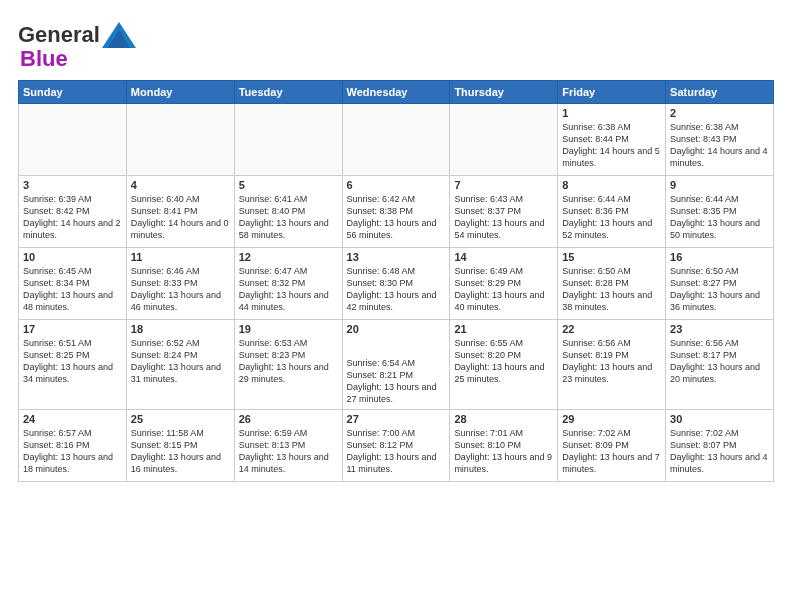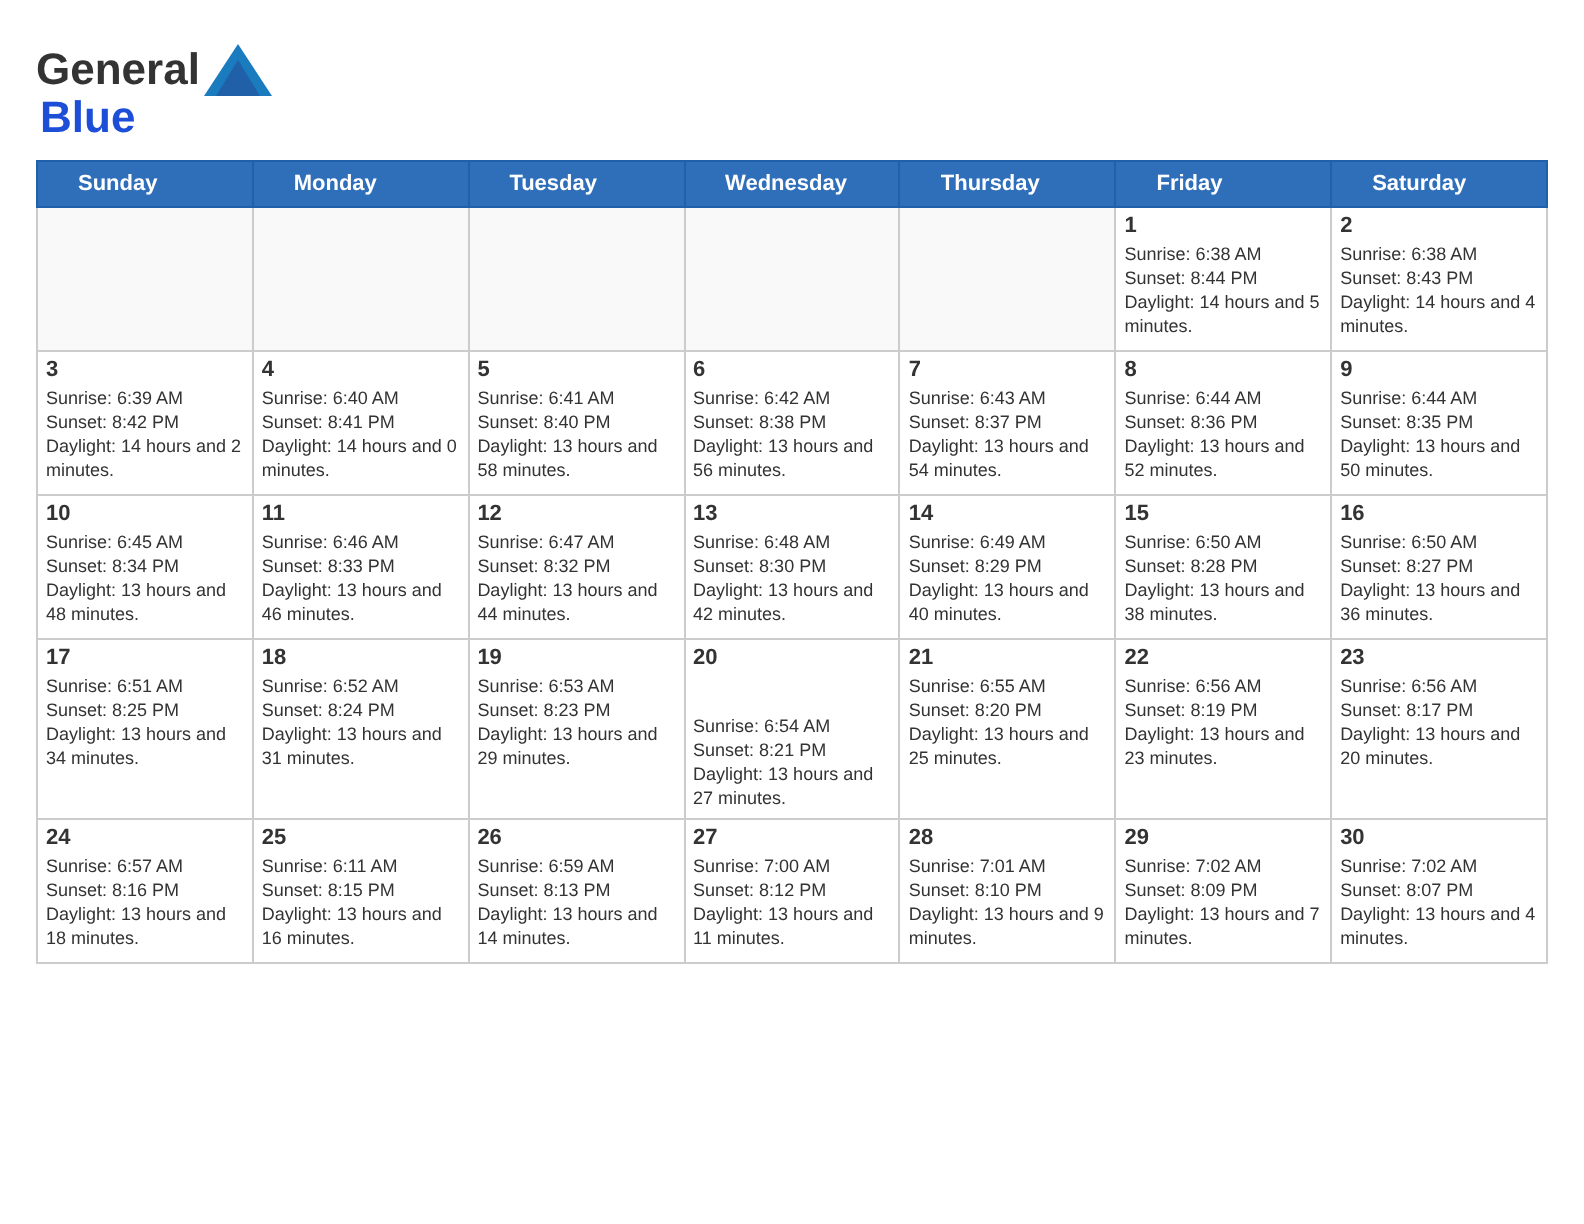--- a/index.html
+++ b/index.html
@@ -44,21 +44,21 @@
       border: 1px solid #ccc;
       border-collapse: collapse;
       width: 100%;
       table-layout: fixed;
     }
     .calendar thead tr th {
       background-color: #2f6fba;
       color: #fff;
       font-size: 11px;
       font-weight: bold;
-      padding: 5px 20px;
+      padding: 5px 4px;
       border: 1px solid #2060a8;
       text-align: left;
     }
     .calendar tbody tr td {
       border: 1px solid #ccc;
       vertical-align: top;
       padding: 3px 4px;
       font-size: 9.5px;
       color: #333;
       height: 72px;
@@ -88,21 +88,21 @@
   <div class="header">
     <div class="logo">
       <div>
         <div style="display:flex;align-items:center;">
           <span style="font-size:22px;font-weight:bold;color:#333;">General</span>
           <svg width="38" height="38" viewBox="0 0 38 38">
             <polygon points="19,6 36,32 2,32" fill="#1a7bbf"></polygon>
             <polygon points="19,14 30,32 8,32" fill="#2060a8"></polygon>
           </svg>
         </div>
-        <span style="font-size:22px;font-weight:bold;color:#1d4ed8;display:block;margin-top:-8px;margin-left:2px;">Blue</span>
+        <span style="font-size:22px;font-weight:bold;color:#a21caf;display:block;margin-top:-8px;margin-left:2px;">Blue</span>
       </div>
     </div>
   </div>
 
   <table class="calendar">
     <thead>
       <tr>
         <th>Sunday</th>
         <th>Monday</th>
         <th>Tuesday</th>
@@ -266,21 +266,21 @@
         </tr>
         <tr>
           <td>
             <span class="day-num">24</span>
             <div class="day-info" style="white-space: pre-line;">Sunrise: 6:57 AM
 Sunset: 8:16 PM
 Daylight: 13 hours and 18 minutes.</div>
           </td>
           <td>
             <span class="day-num">25</span>
-            <div class="day-info" style="white-space: pre-line;">Sunrise: 6:11 AM
+            <div class="day-info" style="white-space: pre-line;">Sunrise: 11:58 AM
 Sunset: 8:15 PM
 Daylight: 13 hours and 16 minutes.</div>
           </td>
           <td>
             <span class="day-num">26</span>
             <div class="day-info" style="white-space: pre-line;">Sunrise: 6:59 AM
 Sunset: 8:13 PM
 Daylight: 13 hours and 14 minutes.</div>
           </td>
           <td>

